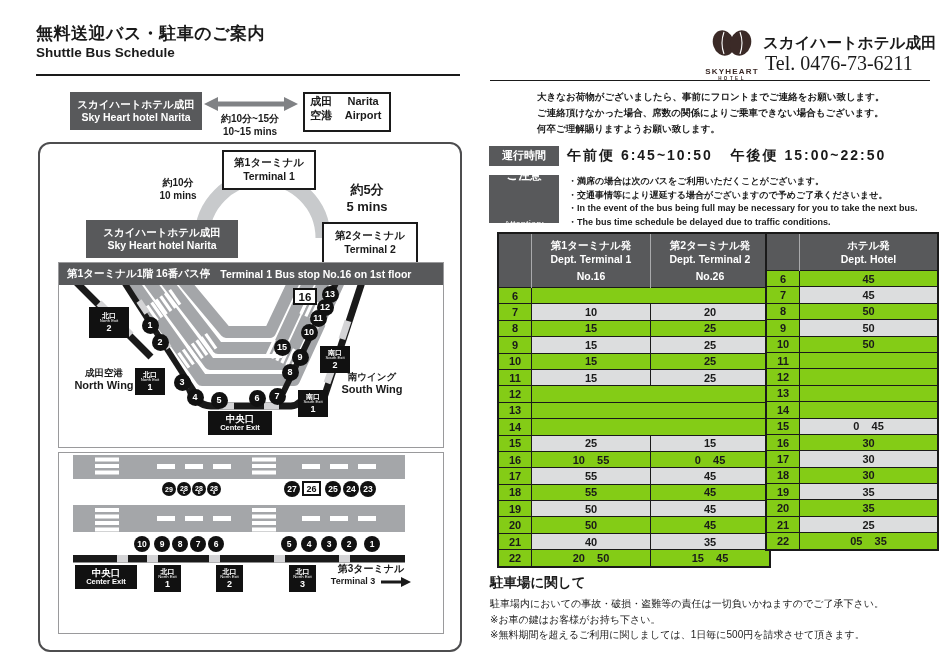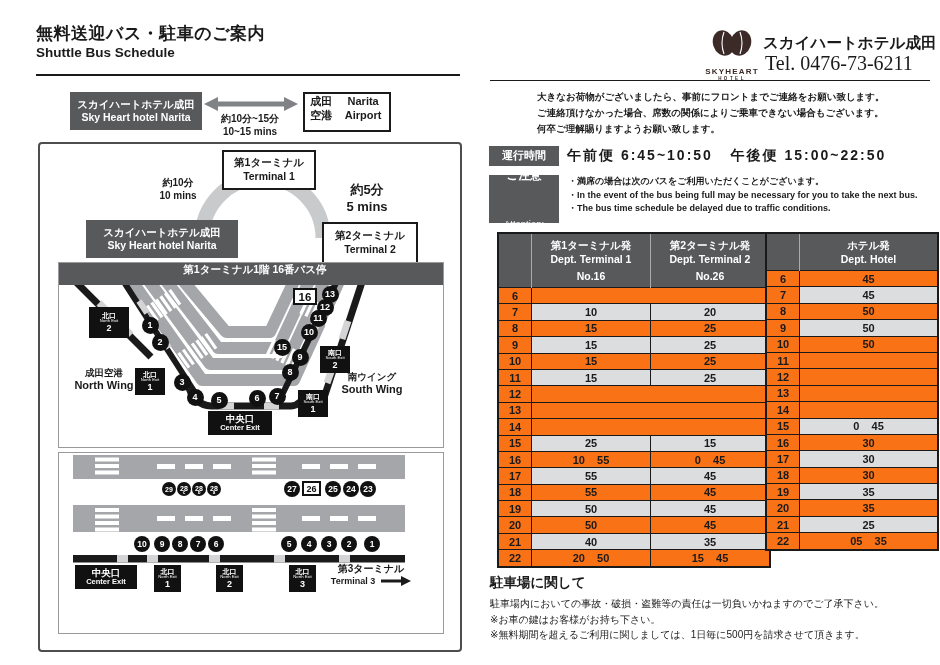--- a/index.html
+++ b/index.html
@@ -14,35 +14,35 @@
 
   
   .darkbox{background:#58595b;color:#fff;text-align:center;display:flex;flex-direction:column;justify-content:center;line-height:1.25;}
   #route-hotel{left:70px;top:92px;width:132px;height:38px;font-size:10.5px;font-weight:bold;}
   #route-arrow{left:204px;top:96px;}
   #route-duration{left:200px;top:113px;width:100px;text-align:center;font-weight:800;font-size:10px;line-height:1.25;}
   #route-airport{left:303px;top:92px;width:84px;height:36px;border:2px solid #1a1a1a;background:#fff;
                  text-align:center;display:flex;justify-content:center;font-weight:800;font-size:11px;line-height:1.3;}
 
   
-  #diagram-box{left:38px;top:142px;width:420px;height:506px;border:2px solid #4d4d4f;border-radius:4px;}
+  #diagram-box{left:38px;top:142px;width:420px;height:506px;border:2px solid #4d4d4f;border-radius:12px;}
   #diagram-box .abs{position:absolute;}
   #arc-svg{left:150px;top:18px;}
   #arc-t1-box{left:182px;top:6px;width:90px;height:36px;border:2px solid #1a1a1a;background:#fff;
               display:flex;flex-direction:column;justify-content:center;text-align:center;font-weight:800;font-size:10.5px;line-height:1.3;}
   #arc-leg1{left:106px;top:32px;width:64px;text-align:center;font-weight:800;font-size:10px;line-height:1.3;}
   #arc-leg2{left:300px;top:38px;width:54px;text-align:center;font-weight:800;font-size:13px;line-height:1.3;}
   #arc-hotel-box{left:46px;top:76px;width:152px;height:38px;font-size:10.5px;font-weight:bold;}
   #arc-t2-box{left:282px;top:78px;width:92px;height:38px;border:2px solid #1a1a1a;background:#fff;
               display:flex;flex-direction:column;justify-content:center;text-align:center;font-weight:800;font-size:10.5px;line-height:1.3;}
 
   .t-section{border:1px solid #9a9a9c;background:#fff;}
   #t1-section{left:18px;top:118px;width:384px;height:184px;}
   #t2-section{left:18px;top:308px;width:384px;height:180px;}
-  .banner{height:22px;background:#58595b;color:#fff;display:flex;align-items:center;gap:10px;padding-left:8px;font-weight:bold;font-size:10.5px;white-space:nowrap;flex-direction:column;}
+  .banner{height:22px;background:#58595b;color:#fff;display:flex;align-items:center;gap:10px;padding-left:8px;font-weight:bold;font-size:10.5px;white-space:nowrap;}
   .map{position:relative;width:100%;height:158px;overflow:hidden;}
   #t2-map{height:154px;}
   .map svg.roads{position:absolute;left:0;top:0;}
 
   
   .stop{position:absolute;background:#111;color:#fff;border-radius:50%;display:flex;flex-direction:column;
         align-items:center;justify-content:center;font-weight:bold;z-index:3;}
   .stop.r8{width:17px;height:17px;font-size:9px;}
   .stop.r7{width:16px;height:16px;font-size:8.5px;}
   .stop.small{width:14px;height:14px;font-size:7px;line-height:1;}
@@ -58,38 +58,38 @@
   .exit .jp{font-size:7px;font-weight:bold;}
   .exit .en{font-size:4.2px;}
   .exit .num{font-size:9px;font-weight:800;}
   .exit.big .jp{font-size:9.5px;font-weight:800;}
   .exit.big .en{font-size:7.5px;font-weight:bold;}
   .wing{position:absolute;text-align:center;font-weight:800;line-height:1.25;z-index:2;}
   .wing .jp{font-size:9.5px;}
   .wing .en{font-size:11px;}
   #t3-label{position:absolute;left:262px;top:110px;width:100px;text-align:center;font-weight:800;line-height:1.25;}
   #t3-label .jp{font-size:10px;}
-  #t3-label .en-row{font-size:9px;display:flex;align-items:flex-start;justify-content:center;gap:6px;}
+  #t3-label .en-row{font-size:9px;display:flex;align-items:flex-end;justify-content:center;gap:6px;}
 
   
   #logo-block{left:704px;top:28px;width:56px;text-align:center;color:#3b2a27;}
   #logo-name{font-size:8px;font-weight:800;letter-spacing:1.2px;margin-top:1px;}
   #logo-sub{font-size:4.5px;font-weight:bold;letter-spacing:2.5px;}
   #brand-name{left:763px;top:33px;font-size:15.5px;font-weight:800;}
   #brand-tel{left:765px;top:52px;font-size:20px;font-family:"Liberation Serif","DejaVu Serif",serif;}
   #rule-right{left:490px;top:80px;width:440px;border-top:1.5px solid #1a1a1a;}
   #notice{left:537px;top:89px;font-size:9.5px;font-weight:bold;line-height:16px;}
   #hours-badge{left:489px;top:146px;width:70px;height:20px;font-size:11px;font-weight:bold;}
   #hours-text{left:567px;top:145px;font-size:14px;font-weight:800;letter-spacing:2px;line-height:21px;white-space:pre;}
   #attention-badge{left:489px;top:175px;width:70px;height:48px;font-size:11.5px;font-weight:800;line-height:1.5;gap:32px;}
   #attention-badge .en{font-size:9.5px;font-weight:normal;}
   #attention-bullets{left:568px;top:175px;font-size:9px;font-weight:bold;line-height:13.5px;}
 
   
-  table{border-collapse:collapse;background:#f97316;}
+  table{border-collapse:collapse;background:#84cc16;}
   #airport-table{left:497px;top:232px;}
   #hotel-table{left:765px;top:232px;}
   table{border:2px solid #1a1a1a;}
   th{background:#58595b;color:#fff;padding:4px 2px;vertical-align:middle;border:none;}
   th.hour-head{width:28px;}
   #airport-table th.col-head{width:114px;}
   #hotel-table th.col-head{width:133px;}
   th + th{border-left:1px solid #a9aaac;}
   th .h1,th .h2{font-size:10.5px;font-weight:bold;line-height:14px;}
   th .h3{font-size:10.5px;font-weight:bold;line-height:13px;margin-top:4px;}
@@ -458,20 +458,21 @@
   <div>運行時間</div>
 </div>
 <div class="abs" id="hours-text">午前便 6:45~10:50   午後便 15:00~22:50</div>
 
 <div class="abs darkbox" id="attention-badge">
   <div>ご注意</div>
   <div class="en">Attention:</div>
 </div>
 <div class="abs" id="attention-bullets">
   <div>・満席の場合は次のバスをご利用いただくことがございます。</div>
+  <div>・交通事情等により遅延する場合がございますので予めご了承くださいませ。</div>
   <div>・In the event of the bus being full may be necessary for you to take the next bus.</div>
   <div>・The bus time schedule be delayed due to traffic conditions.</div>
 </div>
 
 <table class="abs" id="airport-table">
     <thead>
       <tr>
         <th class="hour-head"></th>
         <th class="col-head">
           <div class="h1">第1ターミナル発</div>

